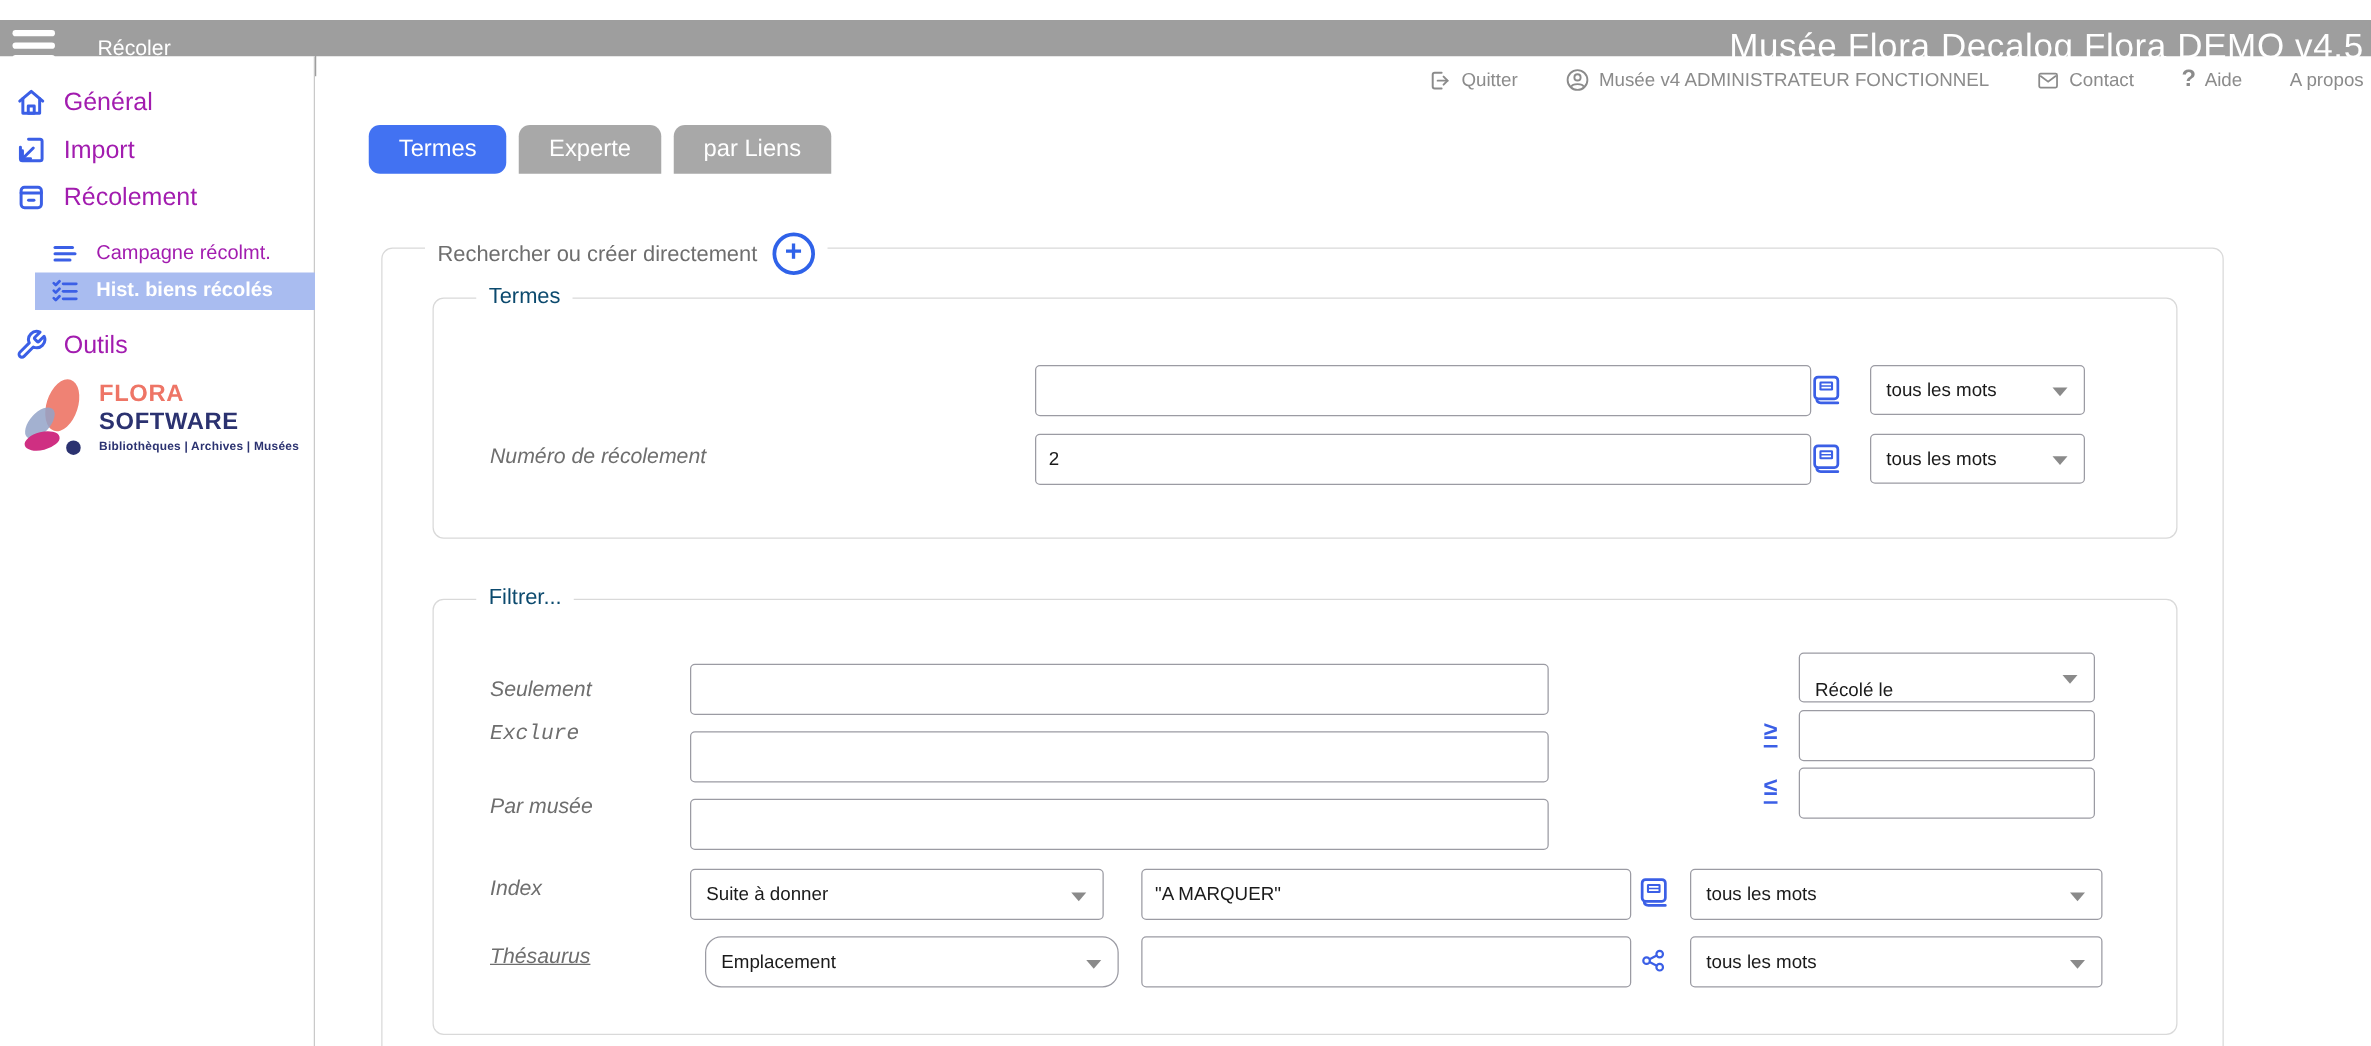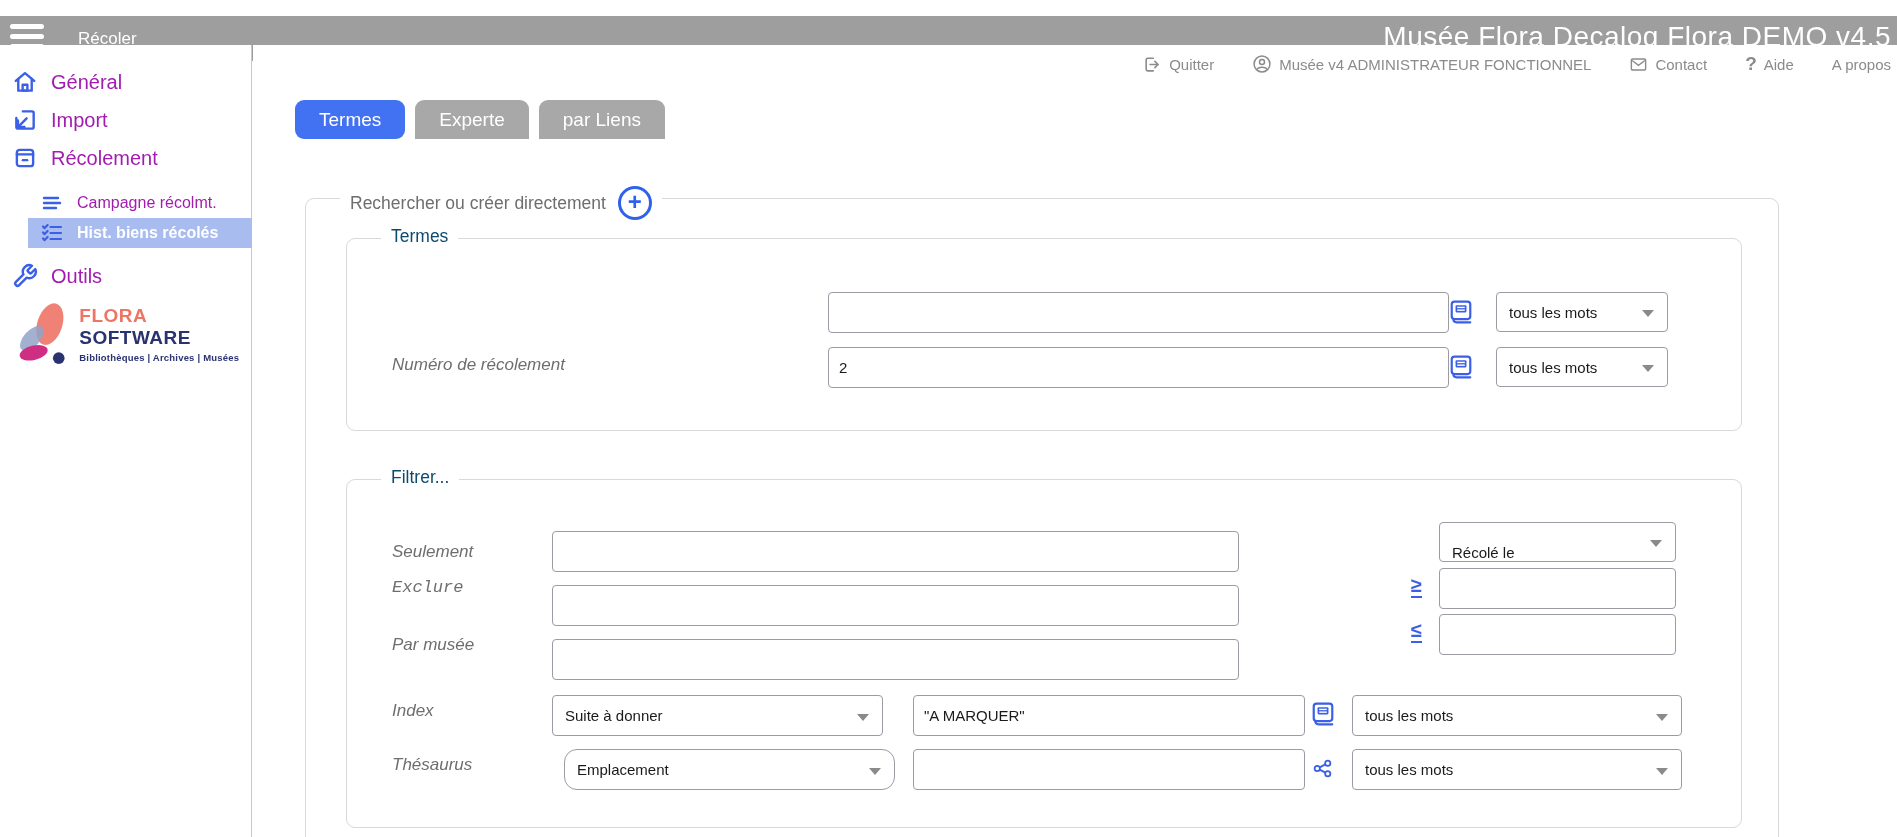--- a/index.html
+++ b/index.html
@@ -266,21 +266,21 @@
         <rect x="5" y="4.8" width="10" height="6.6" rx="1" fill="#3b5fe6"></rect>
         <line x1="6.5" y1="6.8" x2="13.5" y2="6.8" stroke="#fff" stroke-width="1.3"></line>
         <line x1="6.5" y1="9.3" x2="13.5" y2="9.3" stroke="#fff" stroke-width="1.3"></line>
         <path d="M3 17.5 c0 2 1.2 3 3 3 h12.5" stroke="#3b5fe6" stroke-width="2" stroke-linecap="round"></path>
       </svg>
     </span>
     <div class="sel" style="left:1005px;top:215px;width:330px;height:41px;">
       <span>tous les mots</span>
     </div>
 
-    <div class="flabel" style="left:45px;top:275px;">Thésaurus</div>
+    <div class="flabel" style="left:45px;top:275px;text-decoration:underline;">Thésaurus</div>
     <div class="sel" style="left:217px;top:269px;width:331px;height:41px;border-radius:13px;">
       <span>Emplacement</span>
     </div>
     <input class="inp" style="left: 566px; top: 269px; width: 392px; height: 41px;" value="">
     <span class="icon-btn" style="left:965px;top:278px;">
       <svg width="21" height="21" viewBox="0 0 24 24" fill="none" stroke="#3b5fe6" stroke-width="2">
         <circle cx="6" cy="12" r="3"></circle>
           <circle cx="18" cy="6" r="3"></circle>
           <circle cx="18" cy="18" r="3"></circle>
         <line x1="8.7" y1="10.7" x2="15.3" y2="7.3"></line>

